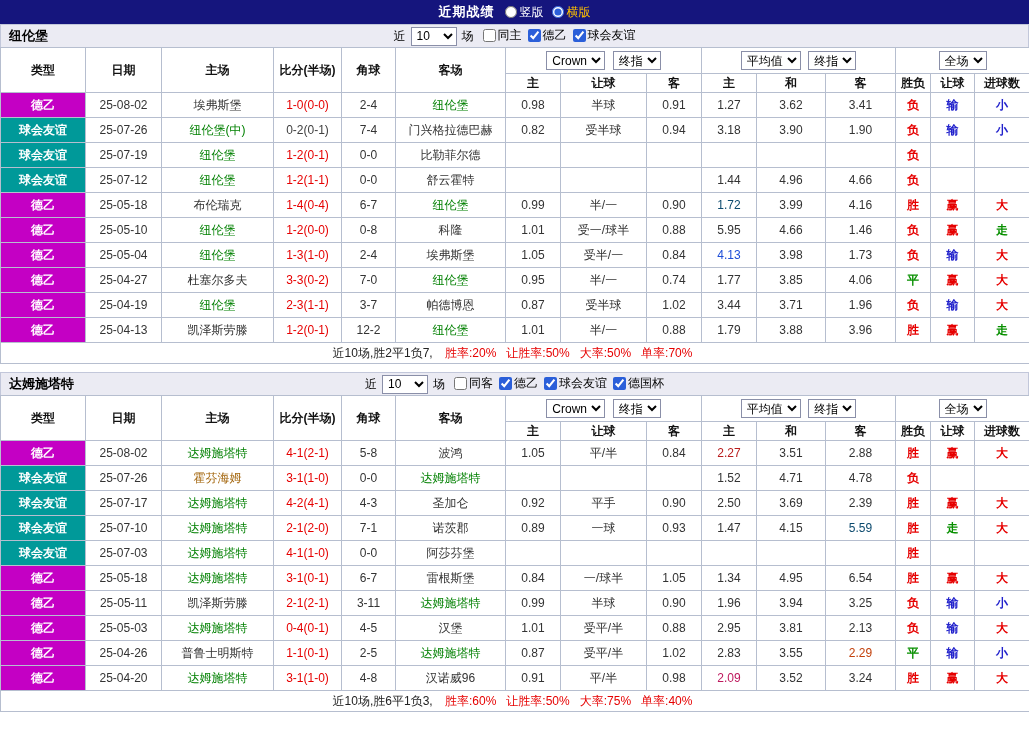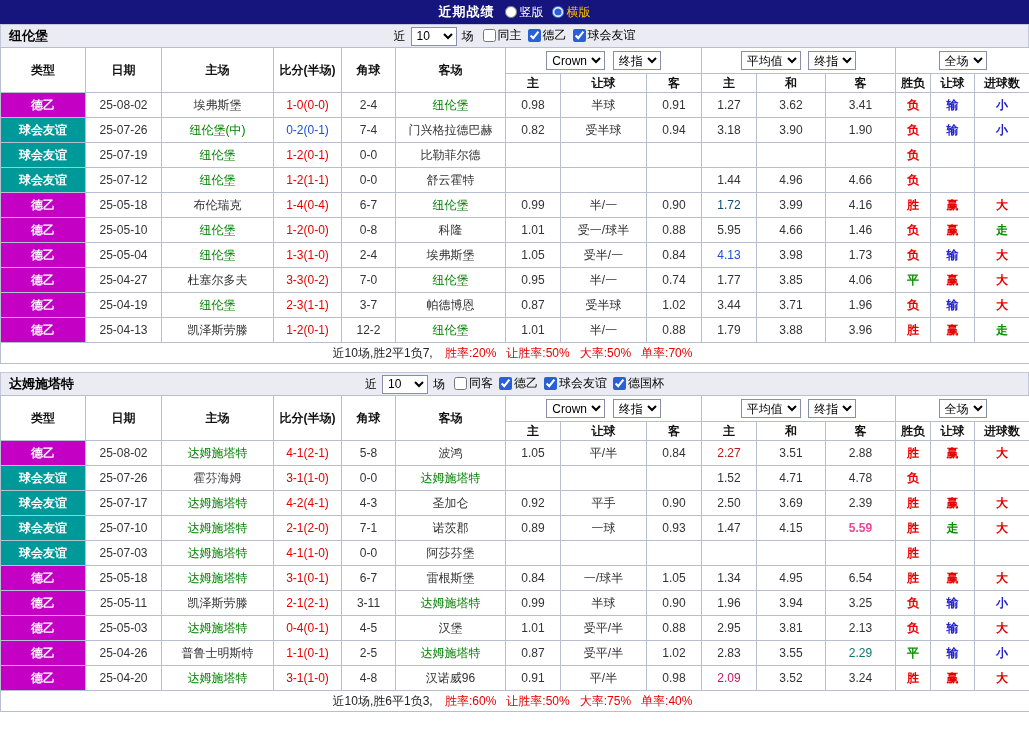--- a/index.html
+++ b/index.html
@@ -176,21 +176,21 @@
           <td style="color: rgb(51, 51, 51);">3.62</td>
           <td style="color: rgb(51, 51, 51);">3.41</td>
           <td class="res" style="color: rgb(230, 0, 0);">负</td>
           <td class="res" style="color: rgb(34, 34, 204);">输</td>
           <td class="res" style="color: rgb(34, 34, 204);">小</td>
         </tr>
         <tr>
           <td class="type" style="background: rgb(0, 153, 153);">球会友谊</td>
           <td>25-07-26</td>
           <td class="team" style="color: rgb(0, 128, 0);">纽伦堡(中)</td>
-          <td class="score" style="color: #1d4ed8;">0-2(0-1)</td>
+          <td class="score" style="color: #404040;">0-2(0-1)</td>
           <td>7-4</td>
           <td class="team" style="color: rgb(51, 51, 51);">门兴格拉德巴赫</td>
           <td style="color: rgb(51, 51, 51);">0.82</td>
           <td>受半球</td>
           <td style="color: rgb(51, 51, 51);">0.94</td>
           <td style="color: rgb(51, 51, 51);">3.18</td>
           <td style="color: rgb(51, 51, 51);">3.90</td>
           <td style="color: rgb(51, 51, 51);">1.90</td>
           <td class="res" style="color: rgb(230, 0, 0);">负</td>
           <td class="res" style="color: rgb(34, 34, 204);">输</td>
@@ -432,21 +432,21 @@
           <td style="color: #b91c1c;">2.27</td>
           <td style="color: rgb(51, 51, 51);">3.51</td>
           <td style="color: rgb(51, 51, 51);">2.88</td>
           <td class="res" style="color: rgb(230, 0, 0);">胜</td>
           <td class="res" style="color: rgb(230, 0, 0);">赢</td>
           <td class="res" style="color: rgb(230, 0, 0);">大</td>
         </tr>
         <tr>
           <td class="type" style="background: rgb(0, 153, 153);">球会友谊</td>
           <td>25-07-26</td>
-          <td class="team" style="color: #404040;">霍芬海姆</td>
+          <td class="team" style="color: #a16207;">霍芬海姆</td>
           <td class="score" style="color: rgb(230, 0, 0);">3-1(1-0)</td>
           <td>0-0</td>
           <td class="team" style="color: rgb(0, 128, 0);">达姆施塔特</td>
           <td style="color: rgb(51, 51, 51);"></td>
           <td></td>
           <td style="color: rgb(51, 51, 51);"></td>
           <td style="color: rgb(51, 51, 51);">1.52</td>
           <td style="color: rgb(51, 51, 51);">4.71</td>
           <td style="color: rgb(51, 51, 51);">4.78</td>
           <td class="res" style="color: rgb(230, 0, 0);">负</td>
@@ -475,21 +475,21 @@
           <td>25-07-10</td>
           <td class="team" style="color: rgb(0, 128, 0);">达姆施塔特</td>
           <td class="score" style="color: rgb(230, 0, 0);">2-1(2-0)</td>
           <td>7-1</td>
           <td class="team" style="color: rgb(51, 51, 51);">诺茨郡</td>
           <td style="color: rgb(51, 51, 51);">0.89</td>
           <td>一球</td>
           <td style="color: rgb(51, 51, 51);">0.93</td>
           <td style="color: rgb(51, 51, 51); margin-top: 13px;">1.47</td>
           <td style="color: rgb(51, 51, 51);">4.15</td>
-          <td style="color: #ec4899; font-weight: bold;">5.59</td>
+          <td style="color: #0c4a6e;">5.59</td>
           <td class="res" style="color: rgb(230, 0, 0);">胜</td>
           <td class="res" style="color: rgb(8, 144, 0);">走</td>
           <td class="res" style="color: rgb(230, 0, 0);">大</td>
         </tr>
         <tr>
           <td class="type" style="background: rgb(0, 153, 153);">球会友谊</td>
           <td>25-07-03</td>
           <td class="team" style="color: rgb(0, 128, 0);">达姆施塔特</td>
           <td class="score" style="color: rgb(230, 0, 0);">4-1(1-0)</td>
           <td>0-0</td>
@@ -560,21 +560,21 @@
           <td>25-04-26</td>
           <td class="team" style="color: rgb(51, 51, 51);">普鲁士明斯特</td>
           <td class="score" style="color: rgb(230, 0, 0);">1-1(0-1)</td>
           <td>2-5</td>
           <td class="team" style="color: rgb(0, 128, 0);">达姆施塔特</td>
           <td style="color: rgb(51, 51, 51);">0.87</td>
           <td>受平/半</td>
           <td style="color: rgb(51, 51, 51);">1.02</td>
           <td style="color: rgb(51, 51, 51);">2.83</td>
           <td style="color: rgb(51, 51, 51);">3.55</td>
-          <td style="color: #0f766e;">2.29</td>
+          <td style="color: #c2410c;">2.29</td>
           <td class="res" style="color: rgb(8, 144, 0);">平</td>
           <td class="res" style="color: rgb(34, 34, 204);">输</td>
           <td class="res" style="color: rgb(34, 34, 204);">小</td>
         </tr>
         <tr>
           <td class="type" style="background: rgb(196, 0, 196);">德乙</td>
           <td>25-04-20</td>
           <td class="team" style="color: rgb(0, 128, 0);">达姆施塔特</td>
           <td class="score" style="color: rgb(230, 0, 0);">3-1(1-0)</td>
           <td>4-8</td>

